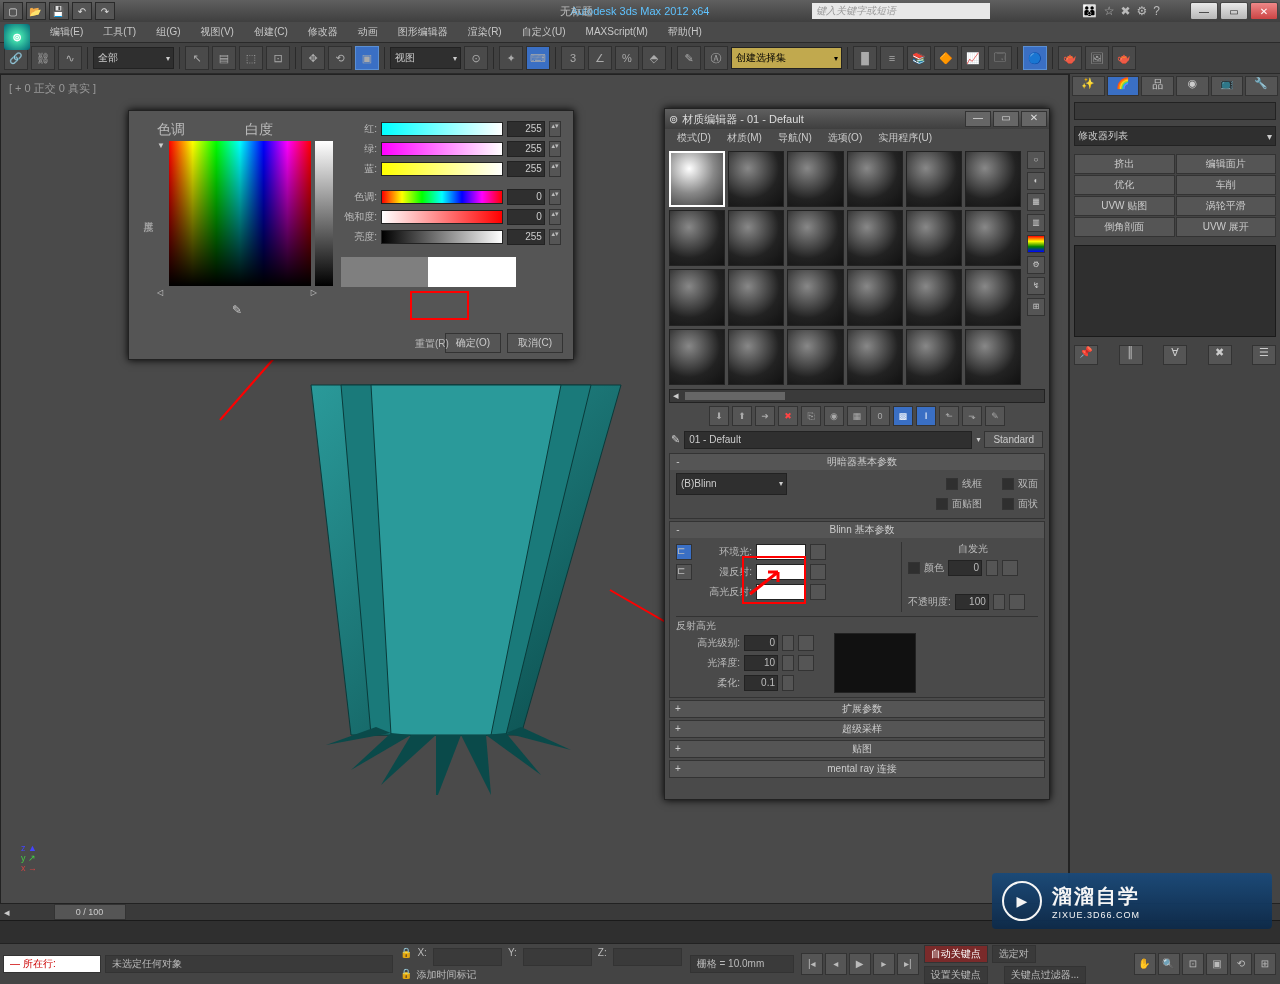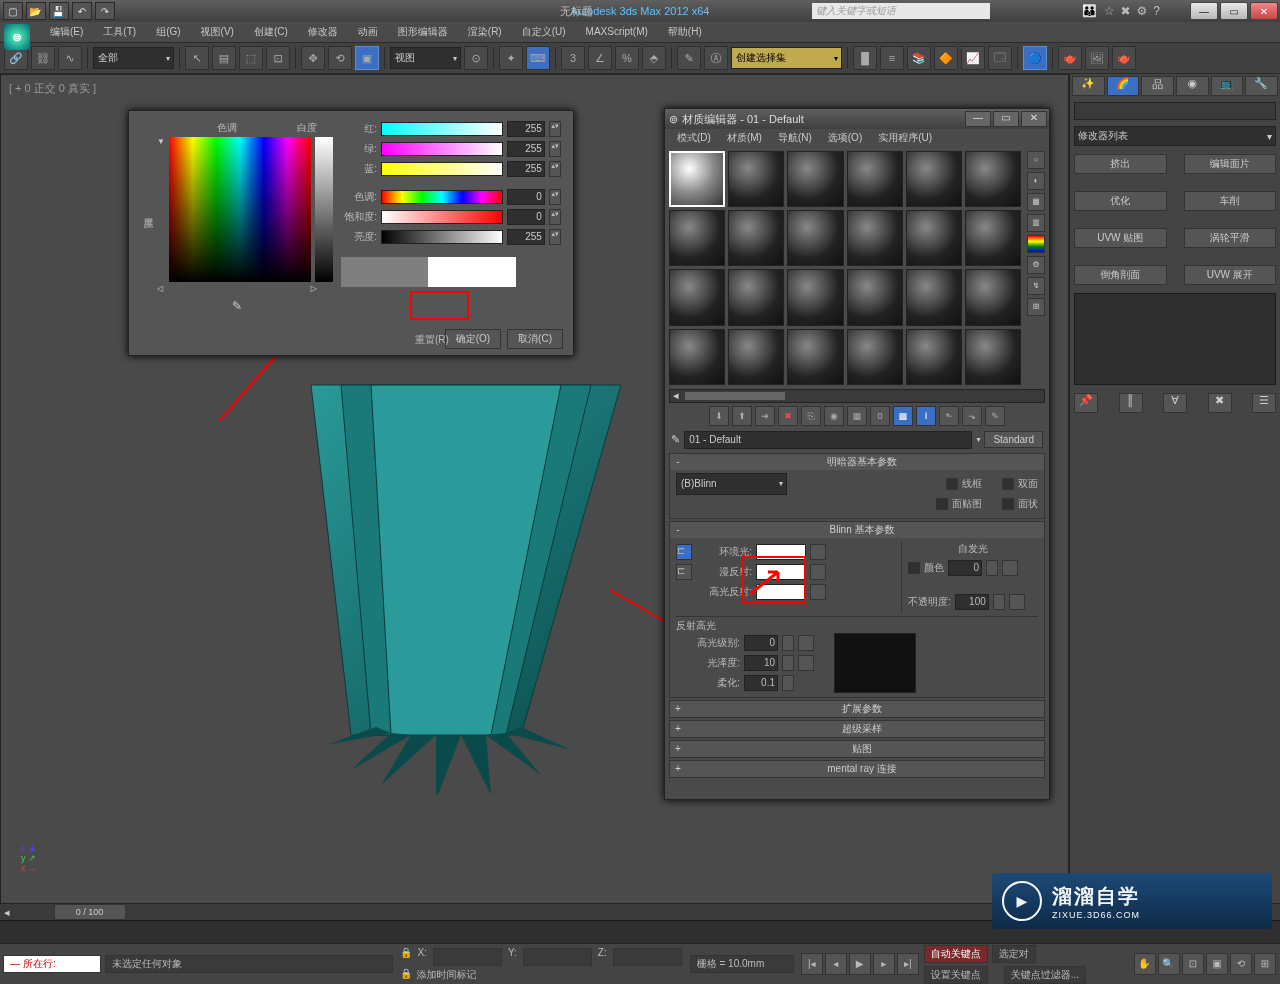--- a/index.html
+++ b/index.html
@@ -26,32 +26,32 @@
 .tsel::after{content:"▾";position:absolute;right:3px;font-size:8px}
 .cmd-sel{background:#c1a94e;color:#000}
 .main{position:relative;height:860px;background:#3b3b3b;display:flex}
 .viewport{flex:1;background:#4a4a4a;position:relative;border:1px solid #222}
 .vplabel{position:absolute;top:6px;left:8px;color:#999;font-size:11px}
 .cmdpanel{width:210px;background:#444;border-left:1px solid #222;display:flex;flex-direction:column}
 .cmd-tabs{height:22px;display:flex;gap:2px;padding:2px}
 .cmd-tabs div{flex:1;height:18px;background:#555;border:1px solid #333;font-size:11px;text-align:center;color:#ccc}
 .cmd-tabs div.act{background:#3a6fc4}
 .mod-list{margin:4px;height:18px;background:#2f2f2f;border:1px solid #222;display:flex;align-items:center;justify-content:space-between;padding:0 3px;font-size:10px}
-.mod-btns{padding:4px;display:grid;grid-template-columns:1fr 1fr;gap:17px}
+.mod-btns{padding:4px;display:grid;grid-template-columns:1fr 1fr;gap:1px}
 .mod-btn{height:18px;background:#555;border:1px solid #333;text-align:center;line-height:18px;color:#ccc;font-size:10px}
 .stack{margin:4px;height:90px;background:#2f2f2f;border:1px solid #1a1a1a}
 .stack-tools{margin:4px;display:flex;justify-content:space-between}
 .stack-tools div{width:22px;height:18px;background:#555;border:1px solid #333;text-align:center}
 
 .cpk{position:absolute;left:128px;top:110px;width:444px;background:#555;border:1px solid #222;box-shadow:0 0 8px #000;z-index:20}
 .cpk-title{height:20px;background:linear-gradient(#5f5f5f,#3f3f3f);display:flex;align-items:center;justify-content:space-between;padding:0 4px;color:#ddd;font-size:11px}
 .cpk-close{width:22px;height:14px;background:#666;border:1px solid #333;text-align:center;line-height:12px;font-weight:bold}
 .cpk-body{padding:10px 12px;display:flex;gap:8px}
 .cpk-left{display:flex;flex-direction:column;align-items:center}
-.cpk-lbl-row{display:flex;gap:60px;font-size:10px;color:#bbb;margin-bottom:2px;width:160px;justify-content:flex-end}
+.cpk-lbl-row{display:flex;gap:60px;font-size:14px;color:#bbb;margin-bottom:2px;width:160px;justify-content:flex-start}
 .cpk-area{display:flex;gap:4px}
 .cpk-side{width:12px;writing-mode:vertical-lr;text-align:center;font-size:10px;color:#aaa}
 .cpk-hue{width:142px;height:145px;background:linear-gradient(to right,red,yellow,lime,cyan,blue,magenta,red);position:relative}
 .cpk-hue::after{content:"";position:absolute;inset:0;background:linear-gradient(to bottom,transparent,#000)}
 .cpk-val{width:18px;height:145px;background:linear-gradient(#fff,#000)}
 .cpk-arrows{display:flex;justify-content:space-between;width:160px;margin-top:2px}
 .cpk-arrows span{font-size:8px;color:#ccc}
 .cpk-right{flex:1;display:flex;flex-direction:column;gap:4px}
 .cpk-row{display:flex;align-items:center;gap:4px;font-size:10px;color:#bbb}
 .cpk-row label{width:36px;text-align:right}

